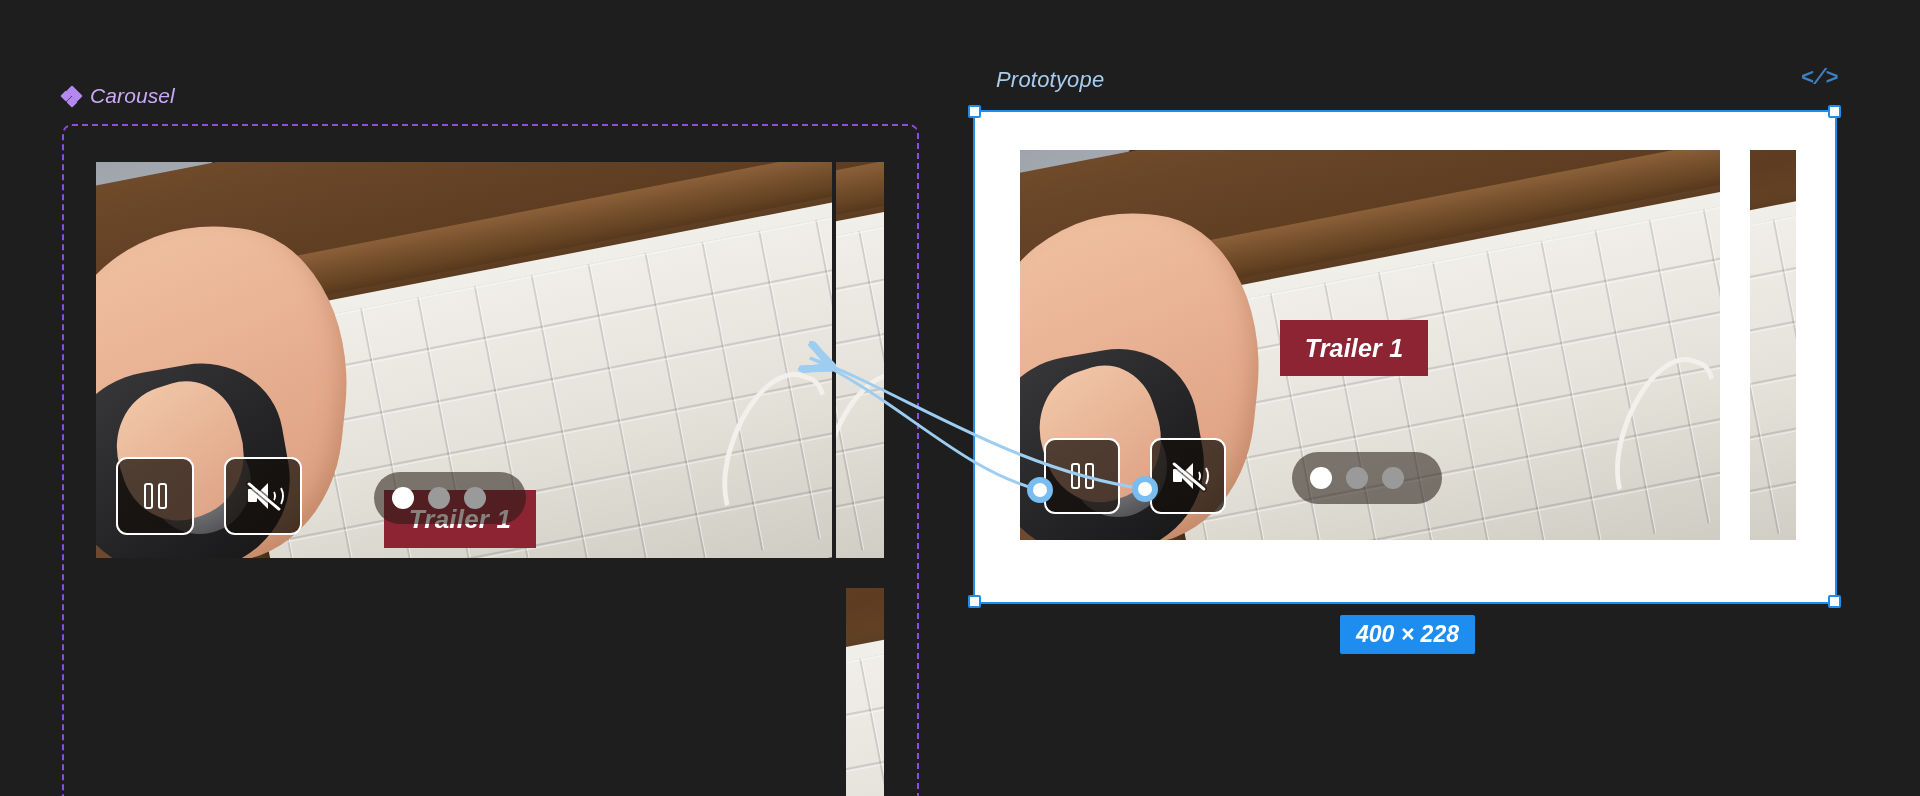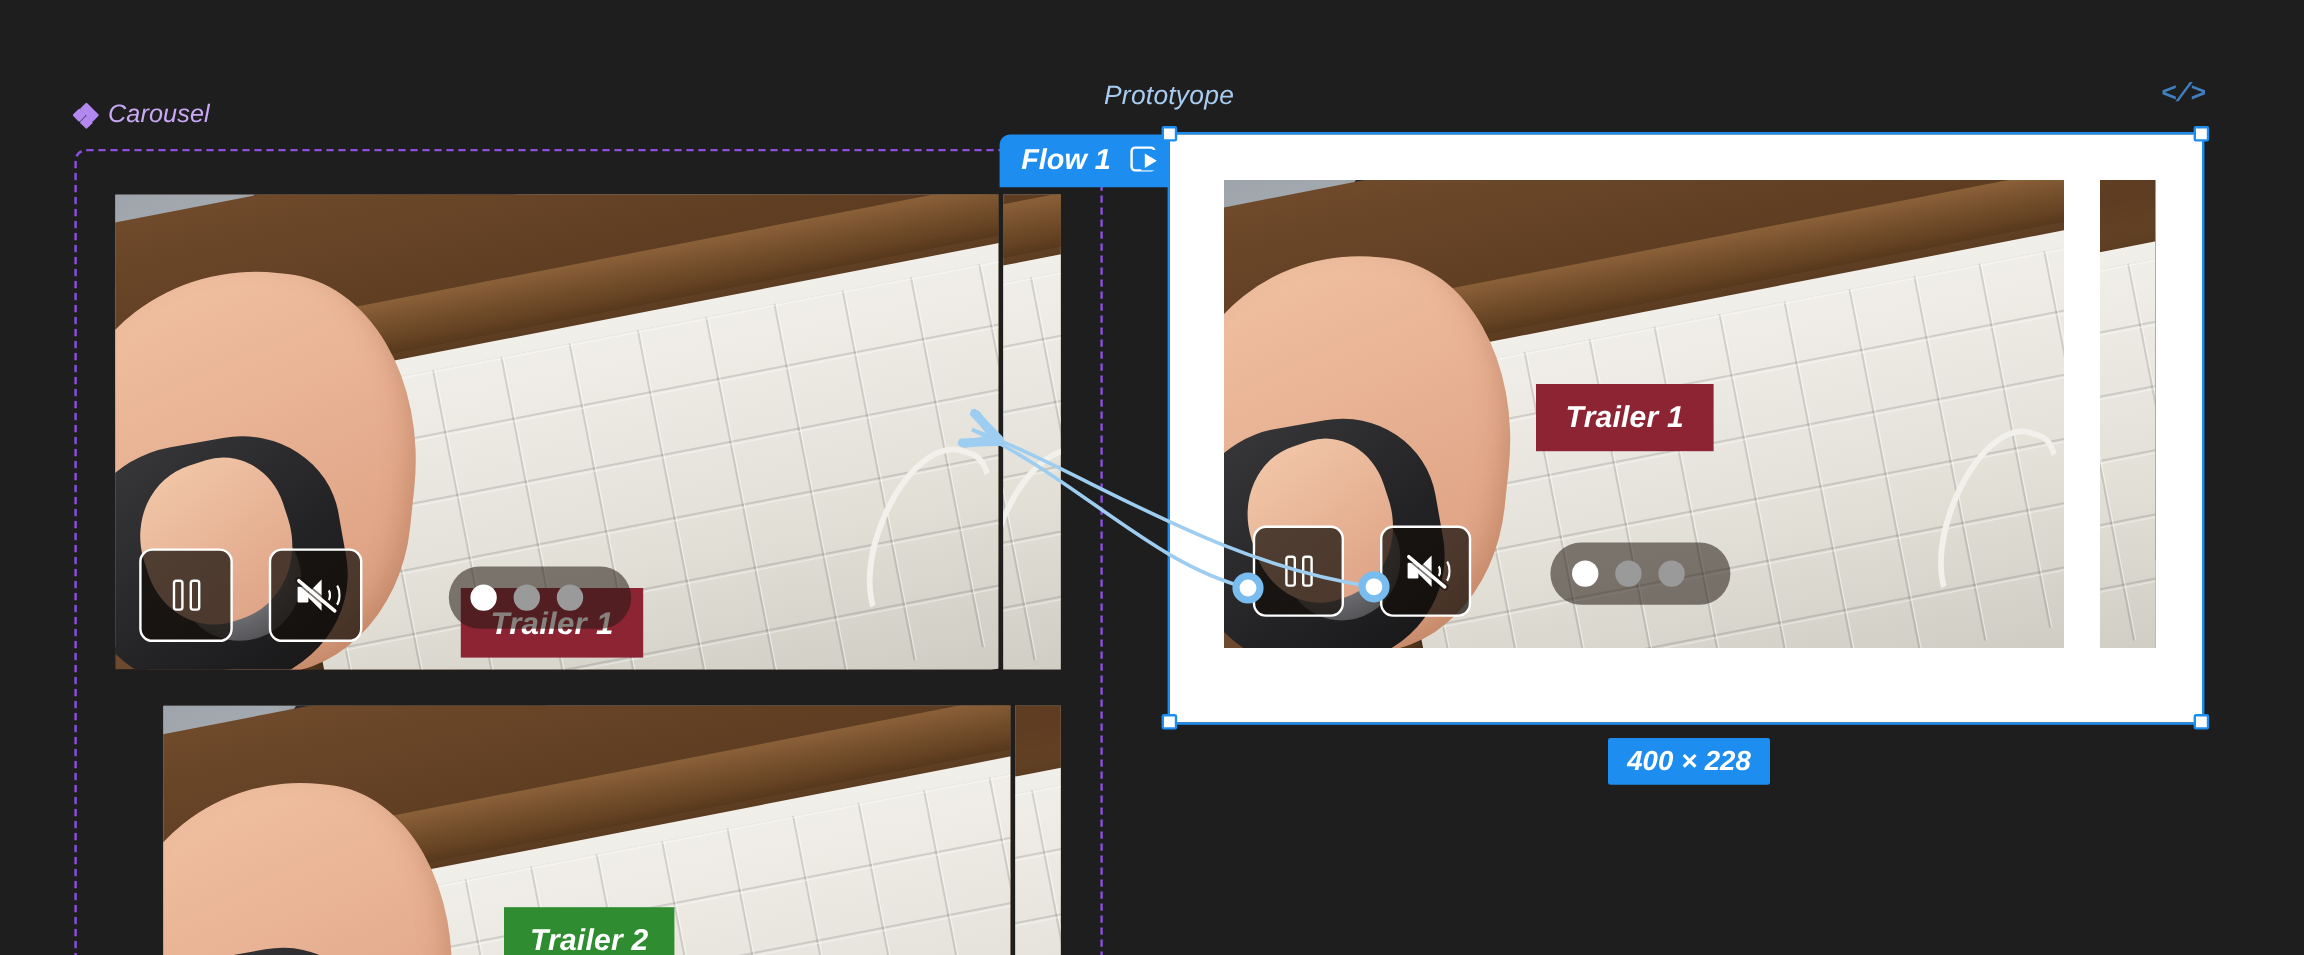--- a/index.html
+++ b/index.html
@@ -258,21 +258,21 @@
   <div class="layer-label" style="left:62px; top:84px;">
     <span class="diamond-icon">
       <i></i>
         <i></i>
         <i></i>
         <i></i>
     </span>
     <span>Carousel</span>
   </div>
 
-  <div class="proto-label" style="left:920px; top:67px;">Prototyope</div>
+  <div class="proto-label" style="left:996px; top:67px;">Prototyope</div>
 
   <div class="code-icon" style="left:1801px; top:66px;">&lt;/&gt;</div>
 
   <div class="component-bound" style="left:62px; top:124px; width:857px; height:700px;"></div>
 
   <div class="media-card" style="left:96px; top:162px; width:736px; height:396px;">
     <div class="photo">
       <div class="bg-wall"></div>
       <div class="chair"></div>
       <div class="chair-leg"></div>
@@ -318,58 +318,32 @@
       <div class="desk"></div>
         <div class="desk-edge"></div>
       <div class="keyboard">
           <div class="keys"></div>
         </div>
       <div class="cable"></div>
 
     </div>
   </div>
 
-  <div class="media-card" style="left:136px; top:588px; width:706px; height:208px;">
-    <div class="photo" style="height:396px;">
-      <div class="bg-wall"></div>
-        <div class="chair"></div>
-        <div class="chair-leg"></div>
-      <div class="floor"></div>
-        <div class="desk"></div>
-        <div class="desk-edge"></div>
-      <div class="keyboard">
-          <div class="keys"></div>
-        </div>
-      <div class="cable"></div>
-        <div class="hand"></div>
-      <div class="trackball-body"></div>
-        <div class="thumb"></div>
-    </div>
-    <div class="trailer-badge" style="left:284px; top:168px; width:142px; height:56px; font-size:25px; background:#2f8c31;">Trailer 2</div>
-  </div>
 
   <div class="media-card" style="left:846px; top:588px; width:38px; height:208px;">
     <div class="photo" style="width:706px; left:-620px; height:396px;">
       <div class="bg-wall"></div>
         <div class="desk"></div>
       <div class="keyboard">
           <div class="keys"></div>
         </div>
 
     </div>
   </div>
 
-  <div class="flow-badge" style="left:833px; top:112px; height:44px;">
-    <span>Flow 1</span>
-    <span class="flow-play-icon">
-      <span class="frame"></span>
-        <span class="mask"></span>
-        <span class="tri2"></span>
-    </span>
-  </div>
 
   <div class="proto-frame" style="left:975px; top:112px; width:860px; height:490px;">
 
     <div class="media-card" style="left:45px; top:38px; width:700px; height:390px;">
       <div class="photo">
         <div class="bg-wall"></div>
           <div class="chair"></div>
           <div class="chair-leg"></div>
         <div class="floor"></div>
           <div class="desk"></div>

